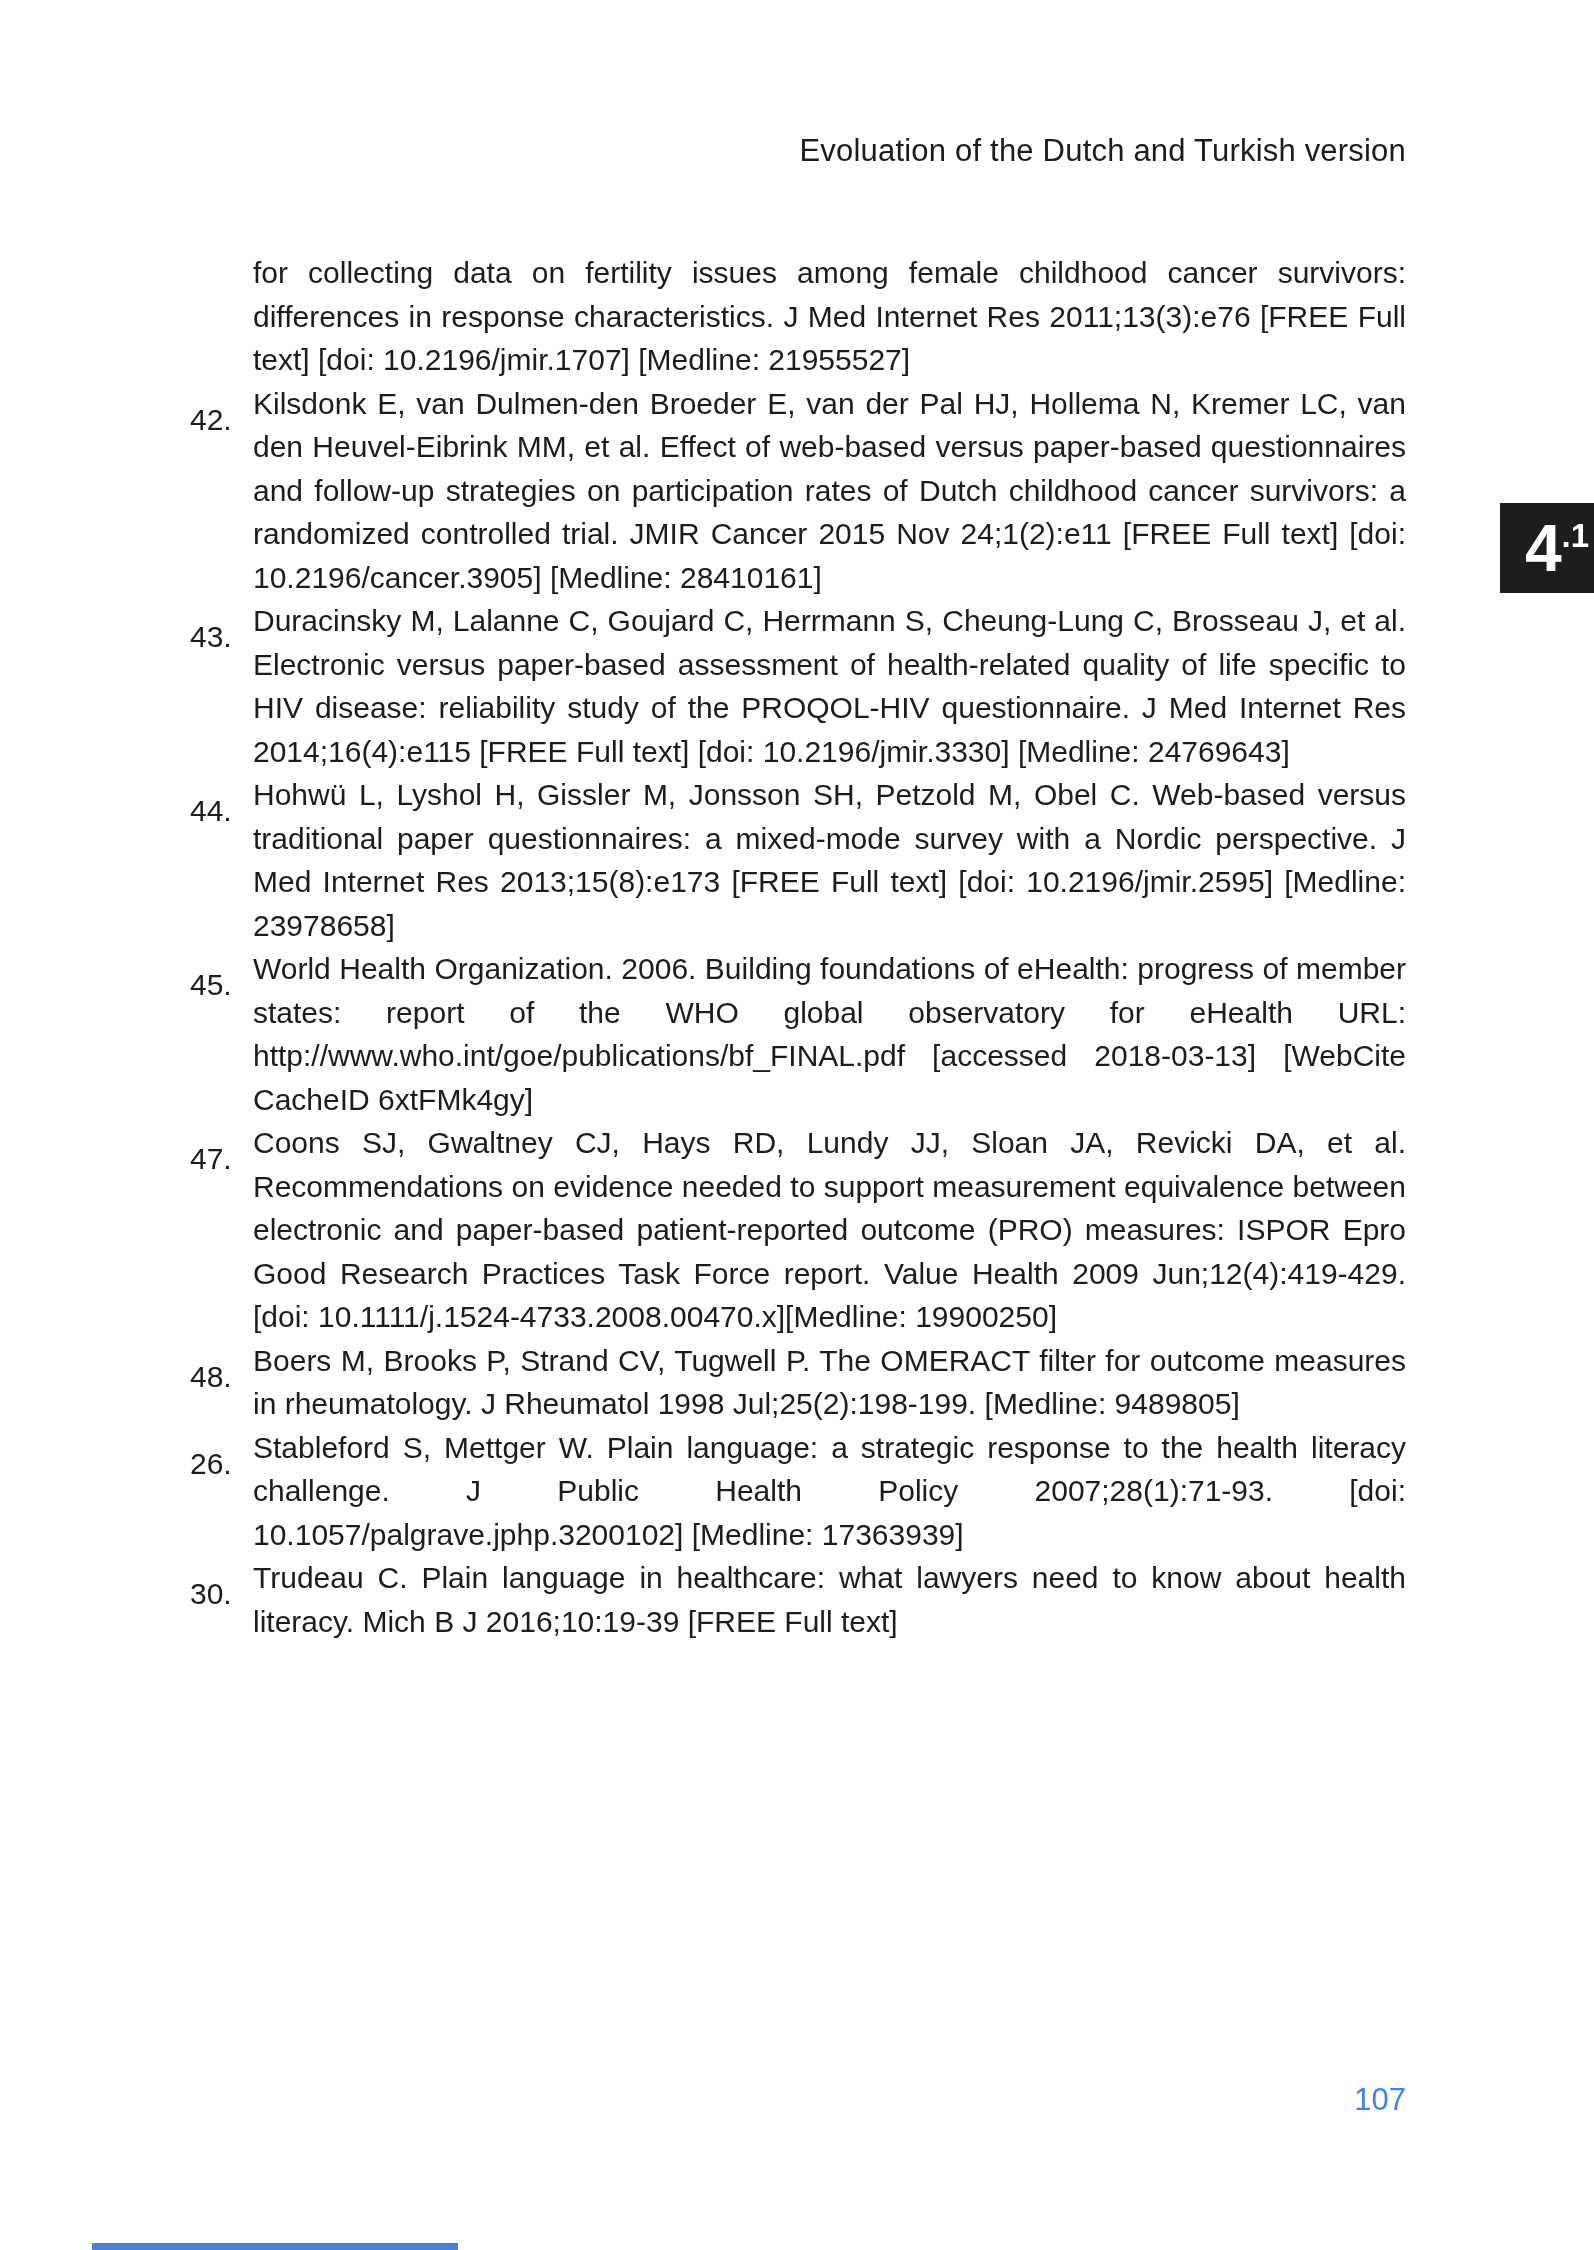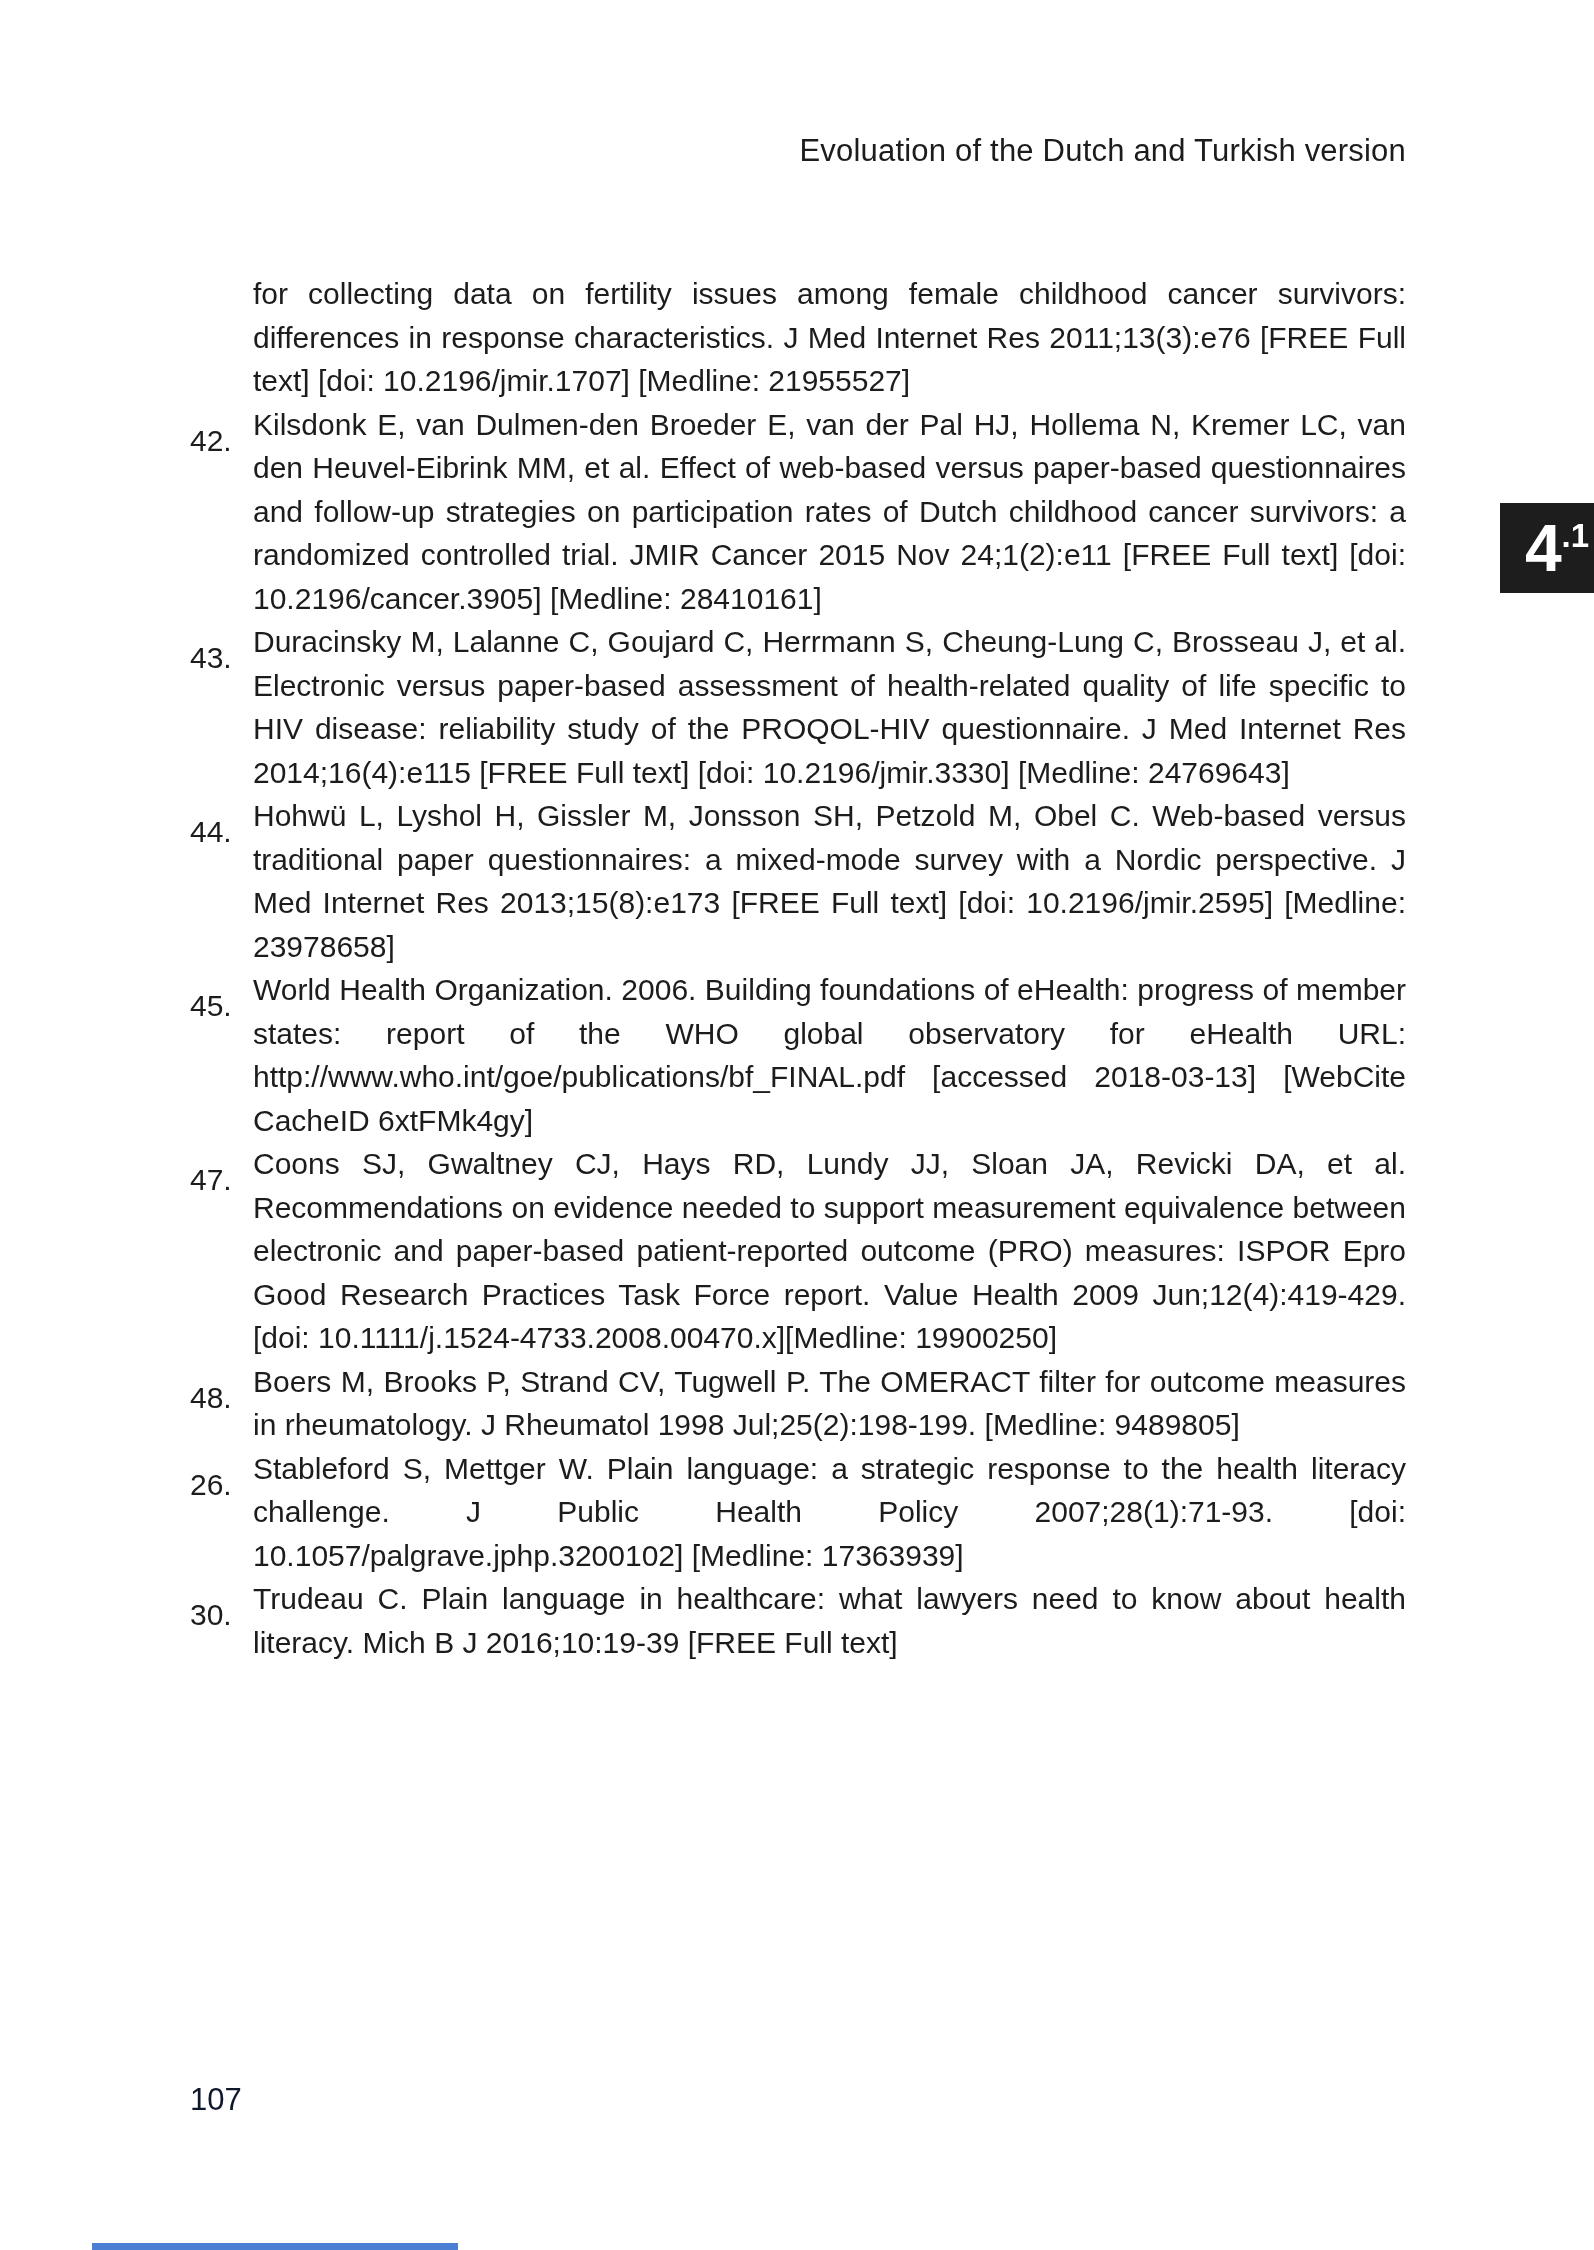--- a/index.html
+++ b/index.html
@@ -27,21 +27,20 @@
     letter-spacing: 0.2px;
     color: #1c1c1c;
   }
   .content {
     position: absolute;
     top: 251px;
     left: 190px;
     width: 1216px;
     font-size: 30px;
     line-height: 43.5px;
-    margin-top: 21px;
   }
   .continuation {
     margin: 0 0 0 63px;
     text-align: justify;
   }
   .ref-list {
     list-style: none;
     margin: 0;
     padding: 0;
   }
@@ -75,23 +74,23 @@
   .chapter-sub {
     font-size: 33px;
     line-height: 1;
     transform: translateY(-13px);
   }
   .page-number {
     position: absolute;
     top: 2082px;
     left: 190px;
     width: 1216px;
-    text-align: left;
+    text-align: right;
     font-size: 31px;
-    color: #0f172a;
+    color: #3b82f6;
   }
   .footer-bar {
     position: absolute;
     left: 92px;
     bottom: 0;
     width: 366px;
     height: 7px;
     background: #4b7fd3;
   }
 </style>

